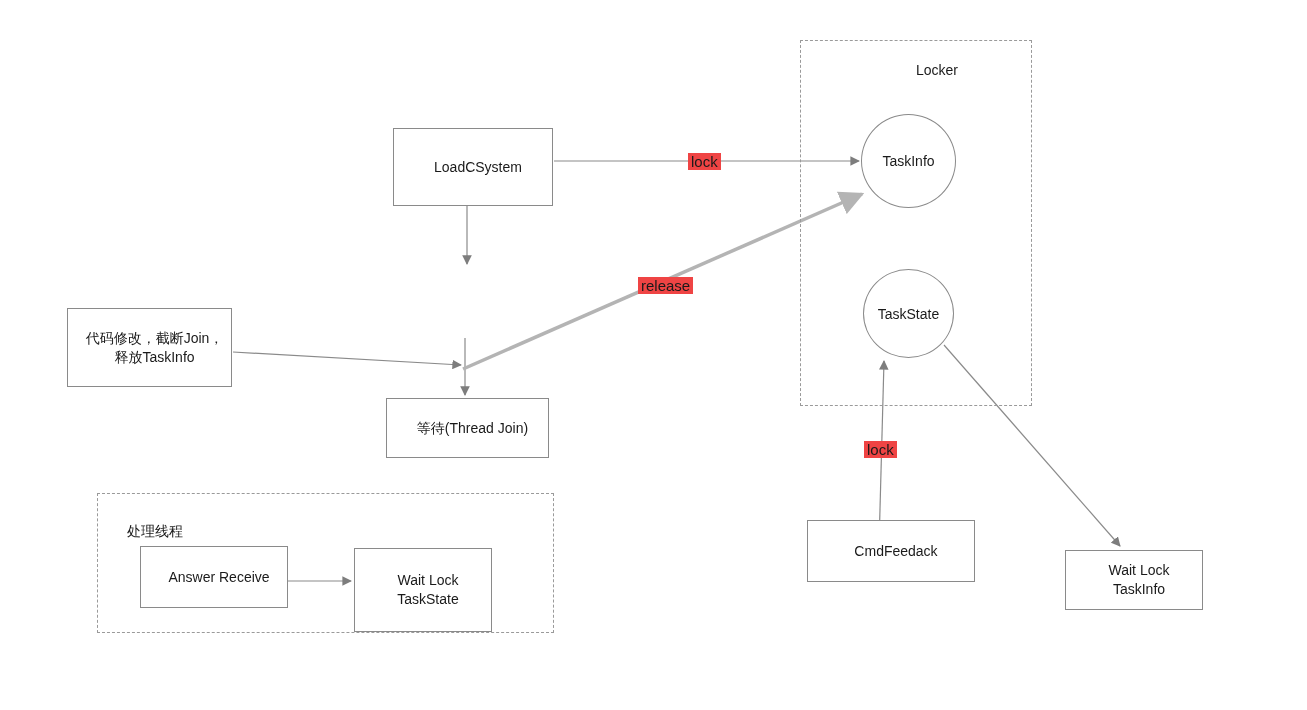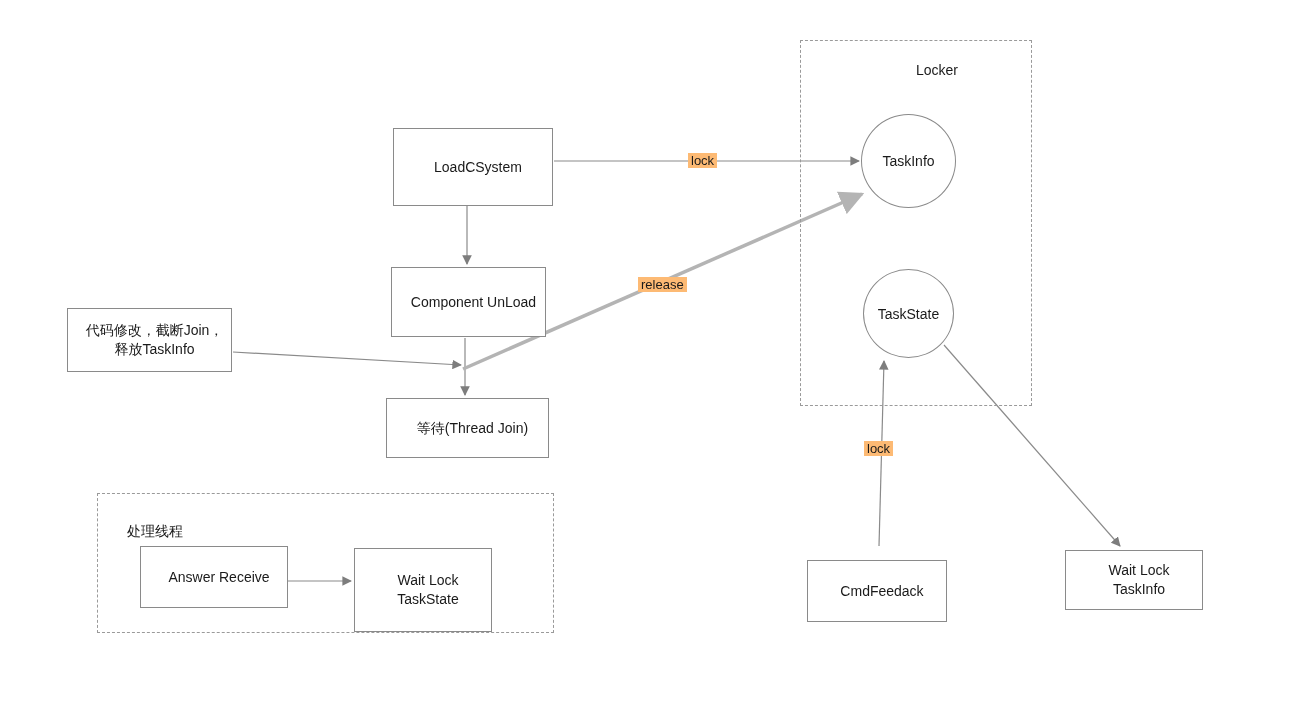--- a/index.html
+++ b/index.html
@@ -68,23 +68,23 @@
   }
   .group-label {
     position: absolute;
     font-size: 14px;
     color: #1a1a1a;
     z-index: 2;
     white-space: nowrap;
   }
   .edge-label {
     position: absolute;
-    font-size: 13px;
+    font-size: 15px;
     color: #1a1a1a;
-    background: #fdba74;
+    background: #ef4444;
     padding: 0 3px;
     z-index: 4;
     white-space: nowrap;
   }
   .watermark {
     position: absolute;
     font-size: 25px;
     color: #e2e2e2;
     letter-spacing: 1px;
     white-space: nowrap;
@@ -127,41 +127,38 @@
   <div class="group-box" style="left:800px; top:40px; width:232px; height:366px;"></div>
   <div class="group-label" style="left:916px; top:62px;">Locker</div>
 
   <div class="group-box" style="left:97px; top:493px; width:457px; height:140px;"></div>
   <div class="group-label" style="left:127px; top:523px;">处理线程</div>
 
   <div class="node" style="left:393px; top:128px; width:160px; height:78px;">
     <span class="node-label">LoadCSystem</span>
   </div>
 
-  <div class="node" style="left:391px; top:267px; width:155px; height:70px;">
-    <span class="node-label">Component UnLoad</span>
-  </div>
 
-  <div class="node" style="left:67px; top:308px; width:165px; height:64px;">
+  <div class="node" style="left:67px; top:308px; width:165px; height:79px;">
     <span class="node-label">代码修改，截断Join，释放TaskInfo</span>
   </div>
 
   <div class="node" style="left:386px; top:398px; width:163px; height:60px;">
     <span class="node-label">等待(Thread Join)</span>
   </div>
 
   <div class="node" style="left:140px; top:546px; width:148px; height:62px;text-align:right;">
     <span class="node-label">Answer Receive</span>
   </div>
 
   <div class="node" style="left:354px; top:548px; width:138px; height:84px;">
     <span class="node-label">Wait Lock TaskState</span>
   </div>
 
-  <div class="node" style="left:807px; top:560px; width:140px; height:62px;">
+  <div class="node" style="left:807px; top:520px; width:168px; height:62px;">
     <span class="node-label">CmdFeedack</span>
   </div>
 
   <div class="node" style="left:1065px; top:550px; width:138px; height:60px;">
     <span class="node-label">Wait Lock
 TaskInfo</span>
   </div>
 
   <div class="circle-node" style="left:861px; top:114px; width:95px; height:94px;">
     <span class="node-label">TaskInfo</span>

